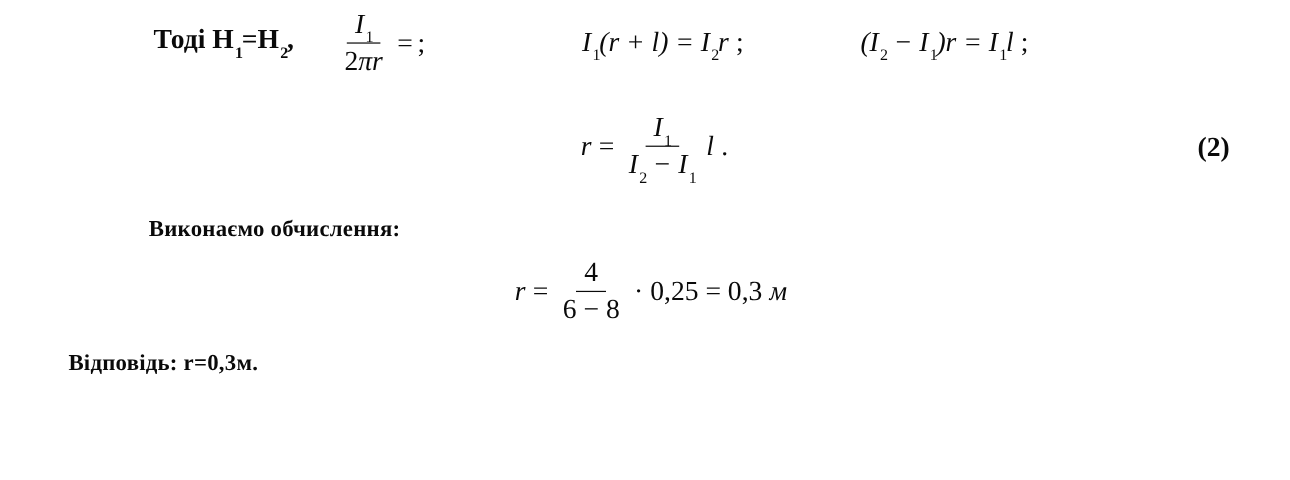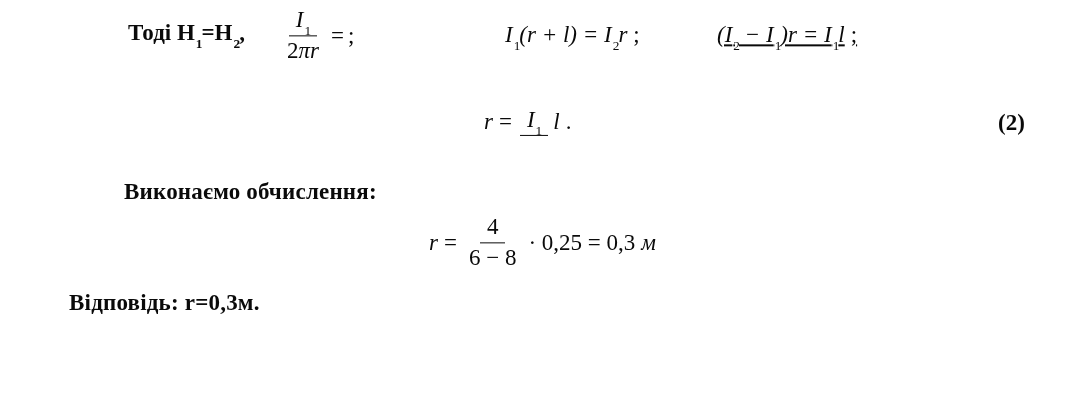--- a/index.html
+++ b/index.html
@@ -26,21 +26,21 @@
     align-items: center;
     gap: 8px;
   }
   .math {
     font-size: 23px;
     line-height: 1.1;
   }
   .it { font-style: italic; }
   .bold { font-weight: 700; }
   .heading {
-    font-size: 23px;
+    font-size: 19px;
     font-weight: 700;
     letter-spacing: 0.2px;
   }
   .frac {
     display: inline-flex;
     flex-direction: column;
     align-items: center;
     text-align: right;
   }
   .frac .num {
@@ -75,32 +75,33 @@
 
   <div class="abs math mrow" style="left:283px; top:36px;">
     <span class="frac">
       <span class="num"><span class="it">I</span><sub>1</sub></span>
       <span class="den"><span>2</span><span class="it">πr</span></span>
     </span>
     <span>=</span>
     <span class="sep" style="margin-left:-4px;">;</span>
   </div>
 
-  <div class="abs math" style="left:505px; top:35px;">
+  <div class="abs math" style="left:485px; top:35px;">
     <span class="run"><span class="it">I</span><sub>1</sub><span class="it">(r + l) = I</span><sub>2</sub><span class="it">r</span><span class="gapL">;</span></span>
   </div>
 
-  <div class="abs math" style="left:717px; top:35px;text-decoration:underline;">
+  <div class="abs math" style="left:717px; top:35px;">
     <span class="run"><span class="it">(I</span><sub>2</sub><span class="it"> − I</span><sub>1</sub><span class="it">)r = I</span><sub>1</sub><span class="it">l</span><span class="gapL">;</span></span>
   </div>
 
   <div class="abs math mrow" style="left:484px; top:122px;">
     <span class="run"><span class="it">r</span><span class="gapL">=</span></span>
     <span class="frac">
       <span class="num"><span class="it">I</span><sub>1</sub></span>
+      <span class="den"><span class="it">I</span><sub>2</sub><span class="it"> − I</span><sub>1</sub></span>
     </span>
     <span class="run" style="margin-left:-3px;"><span class="it">l</span><span class="gapL">.</span></span>
   </div>
 
   <div class="abs math bold" style="left:998px; top:123px;">
     <span>(2)</span>
   </div>
 
   <div class="abs heading" style="left:124px; top:192px;">
     <span>Виконаємо обчислення:</span>
@@ -108,17 +109,17 @@
 
   <div class="abs math mrow" style="left:429px; top:243px;">
     <span class="run"><span class="it">r</span><span class="gapL">=</span></span>
     <span class="frac">
       <span class="num"><span>4</span></span>
       <span class="den"><span>6 − 8</span></span>
     </span>
     <span class="run"><span>· 0,25 = 0,3</span><span class="it gapL">м</span></span>
   </div>
 
-  <div class="abs heading" style="left:57px; top:303px;margin-left:12px;">
+  <div class="abs heading" style="left:57px; top:303px;">
     <span>Відповідь: r=0,3м.</span>
   </div>
 
 </div>
 
 </body></html>

